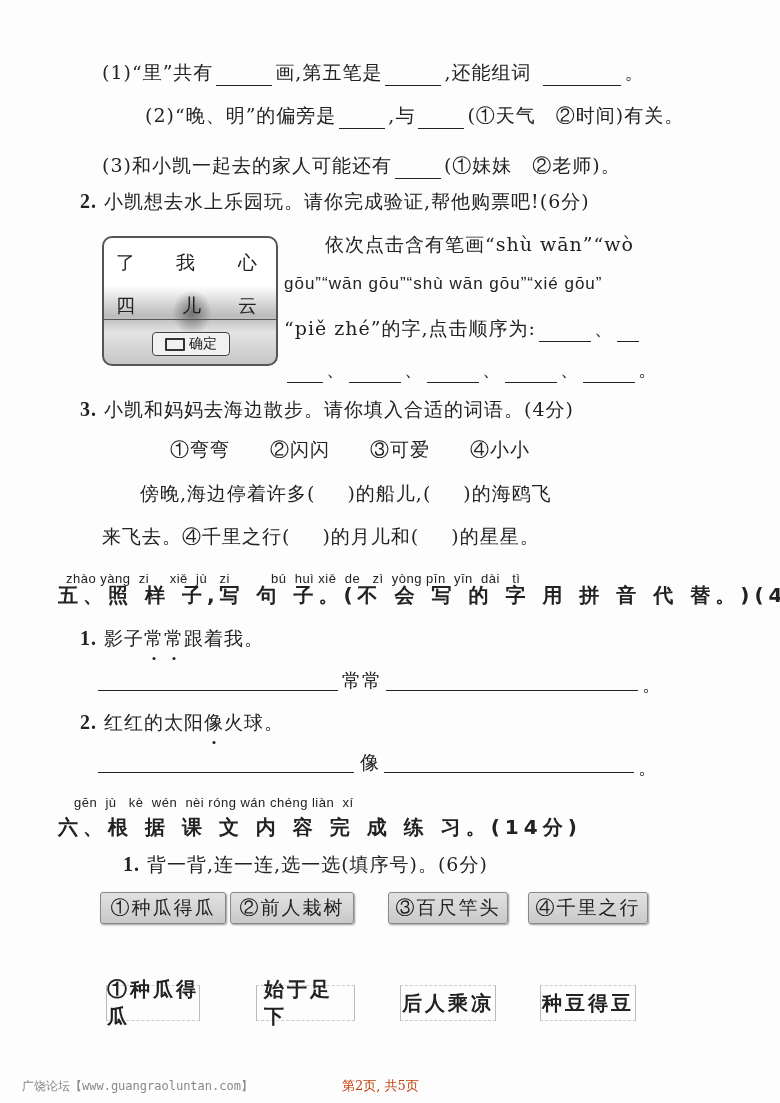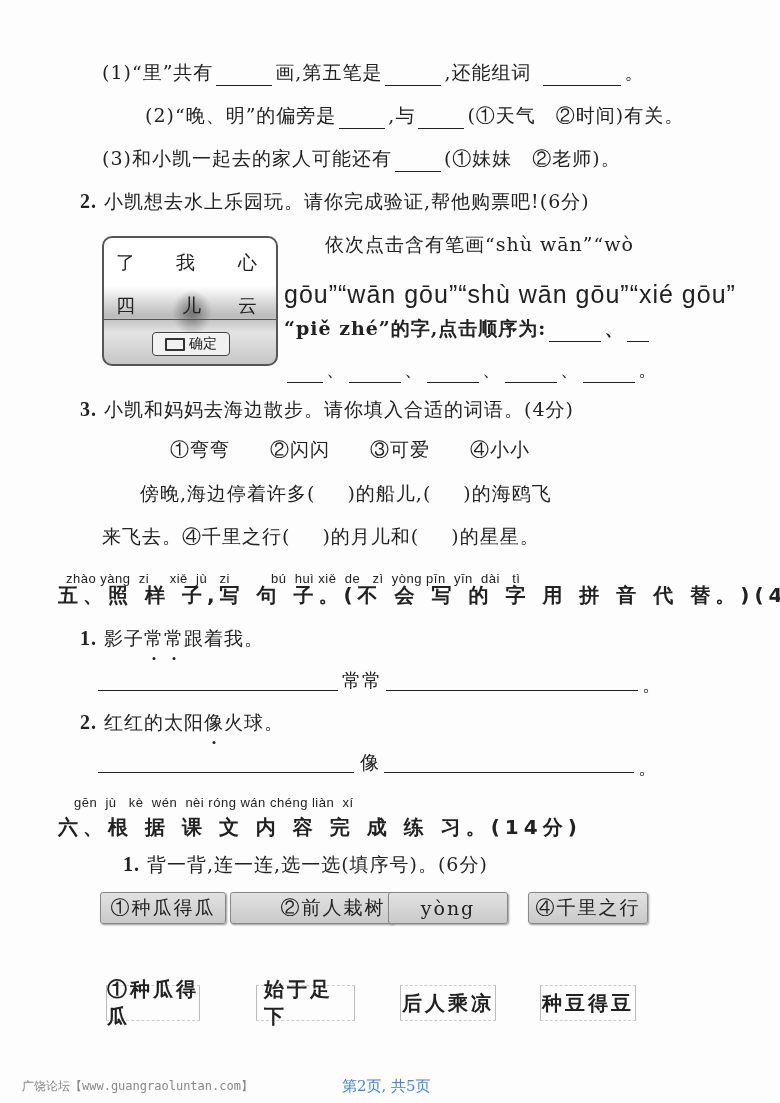--- a/index.html
+++ b/index.html
@@ -33,33 +33,33 @@
     position:absolute; top:892px; height:30px; border:1.5px solid #888; border-radius:3px;
     background:linear-gradient(#e2e2e2, #c9c9c9); font-size:19px; display:flex; align-items:center; justify-content:center;
     box-shadow:1px 1px 2px #999; letter-spacing:2px; cursor:pointer;
   }
   .phrase {
     position:absolute; top:985px; height:34px; font-size:20px; display:flex; align-items:center; justify-content:center;
     border-left:1px solid #bbb; border-right:1px solid #bbb; border-top:1px dashed #ccc; border-bottom:1px dashed #ccc;
     letter-spacing:3px; font-weight:bold; cursor:pointer;
   }
   .footer-watermark { left:22px; top:1078px; font-size:12px; color:#888; font-family:"DejaVu Sans Mono", monospace; white-space:nowrap; }
-  .footer-page { left:342px; top:1077px; font-size:15px; color:#3b82f6; white-space:nowrap; }
+  .footer-page { left:342px; top:1077px; font-size:13px; color:#c2410c; white-space:nowrap; }
   .long-line { position:absolute; height:0; border-bottom:1.5px solid #222; }
 </style>
 </head>
 <body>
 
 <div class="abs line" style="left:102px; top:60px;">
   <span>(1)“里”共有</span><span class="blank" style="width:56px"></span><span>画,第五笔是</span><span class="blank" style="width:56px"></span><span>,还能组词</span><span class="blank" style="width:78px; margin-left:12px"></span><span>。</span>
 </div>
 <div class="abs line" style="left:117px; top:103px;margin-left:28px;">
   <span>(2)“晚、明”的偏旁是</span><span class="blank" style="width:46px"></span><span>,与</span><span class="blank" style="width:46px"></span><span>(①天气　②时间)有关。</span>
 </div>
-<div class="abs line" style="left:102px; top:146px;">
+<div class="abs line" style="left:102px; top:153px;">
   <span>(3)和小凯一起去的家人可能还有</span><span class="blank" style="width:46px"></span><span>(①妹妹　②老师)。</span>
 </div>
 
 <div class="abs line" style="left:80px; top:189px;">
   <span class="qnum">2.</span>
   <span>小凯想去水上乐园玩。请你完成验证,帮他购票吧!(6分)</span>
 </div>
 
 <div class="abs captcha">
   <div class="pillar"></div>
@@ -70,22 +70,22 @@
   <span class="ch" style="left:78px; top:55px;">儿</span>
   <span class="ch" style="left:134px; top:55px;">云</span>
   <div class="hline"></div>
   <div class="confirm-btn">
     <span class="hand-icon"></span>
     <span>确定</span>
   </div>
 </div>
 
 <div class="abs line" style="left:325px; top:232px;"><span>依次点击含有笔画“shù wān”“wò</span></div>
-<div class="abs line sans" style="left:284px; top:280px; font-size:25px;"><span>gōu”“wān gōu”“shù wān gōu”“xié gōu”</span></div>
-<div class="abs line" style="left:284px; top:316px;font-weight:bold;">
+<div class="abs line sans" style="left:284px; top:274px; font-size:17px;"><span>gōu”“wān gōu”“shù wān gōu”“xié gōu”</span></div>
+<div class="abs line" style="left:284px; top:316px;">
   <span>“piě zhé”的字,点击顺序为:</span><span class="blank" style="width:52px"></span><span>、</span><span class="blank" style="width:22px"></span>
 </div>
 <div class="abs line" style="left:284px; top:357px;">
   <span class="blank" style="width:36px"></span><span>、</span><span class="blank" style="width:52px"></span><span>、</span><span class="blank" style="width:52px"></span><span>、</span><span class="blank" style="width:52px"></span><span>、</span><span class="blank" style="width:52px"></span><span>。</span>
 </div>
 
 <div class="abs line" style="left:80px; top:397px;">
   <span class="qnum">3.</span>
   <span>小凯和妈妈去海边散步。请你填入合适的词语。(4分)</span>
 </div>
@@ -122,22 +122,22 @@
 
 <div class="abs pinyin" style="left:74px; top:795px; white-space:pre;">gēn  jù   kè  wén  nèi róng wán chéng liàn  xí</div>
 <div class="abs section-title" style="left:58px; top:814px;">六、根 据 课 文 内 容 完  成  练 习。(14分)</div>
 
 <div class="abs line" style="left:80px; top:852px;margin-left:43px;">
   <span class="qnum">1.</span>
   <span>背一背,连一连,选一选(填序号)。(6分)</span>
 </div>
 
 <div class="idiom" style="left:100px; width:124px;">①种瓜得瓜</div>
-<div class="idiom" style="left:230px; width:122px;padding-left:41px;">②前人栽树</div>
-<div class="idiom" style="left:388px; width:118px;">yòng</div>
+<div class="idiom" style="left:230px; width:122px;">②前人栽树</div>
+<div class="idiom" style="left:388px; width:118px;">③百尺竿头</div>
 <div class="idiom" style="left:528px; width:118px;">④千里之行</div>
 
 <div class="phrase" style="left:106px; width:92px;">①种瓜得瓜</div>
 <div class="phrase" style="left:256px; width:90px;padding-left:7px;">始于足下</div>
 <div class="phrase" style="left:400px; width:94px;">后人乘凉</div>
 <div class="phrase" style="left:540px; width:94px;">种豆得豆</div>
 
 <div class="abs footer-watermark">广饶论坛【www.guangraoluntan.com】</div>
 <div class="abs footer-page">第2页, 共5页</div>
 

